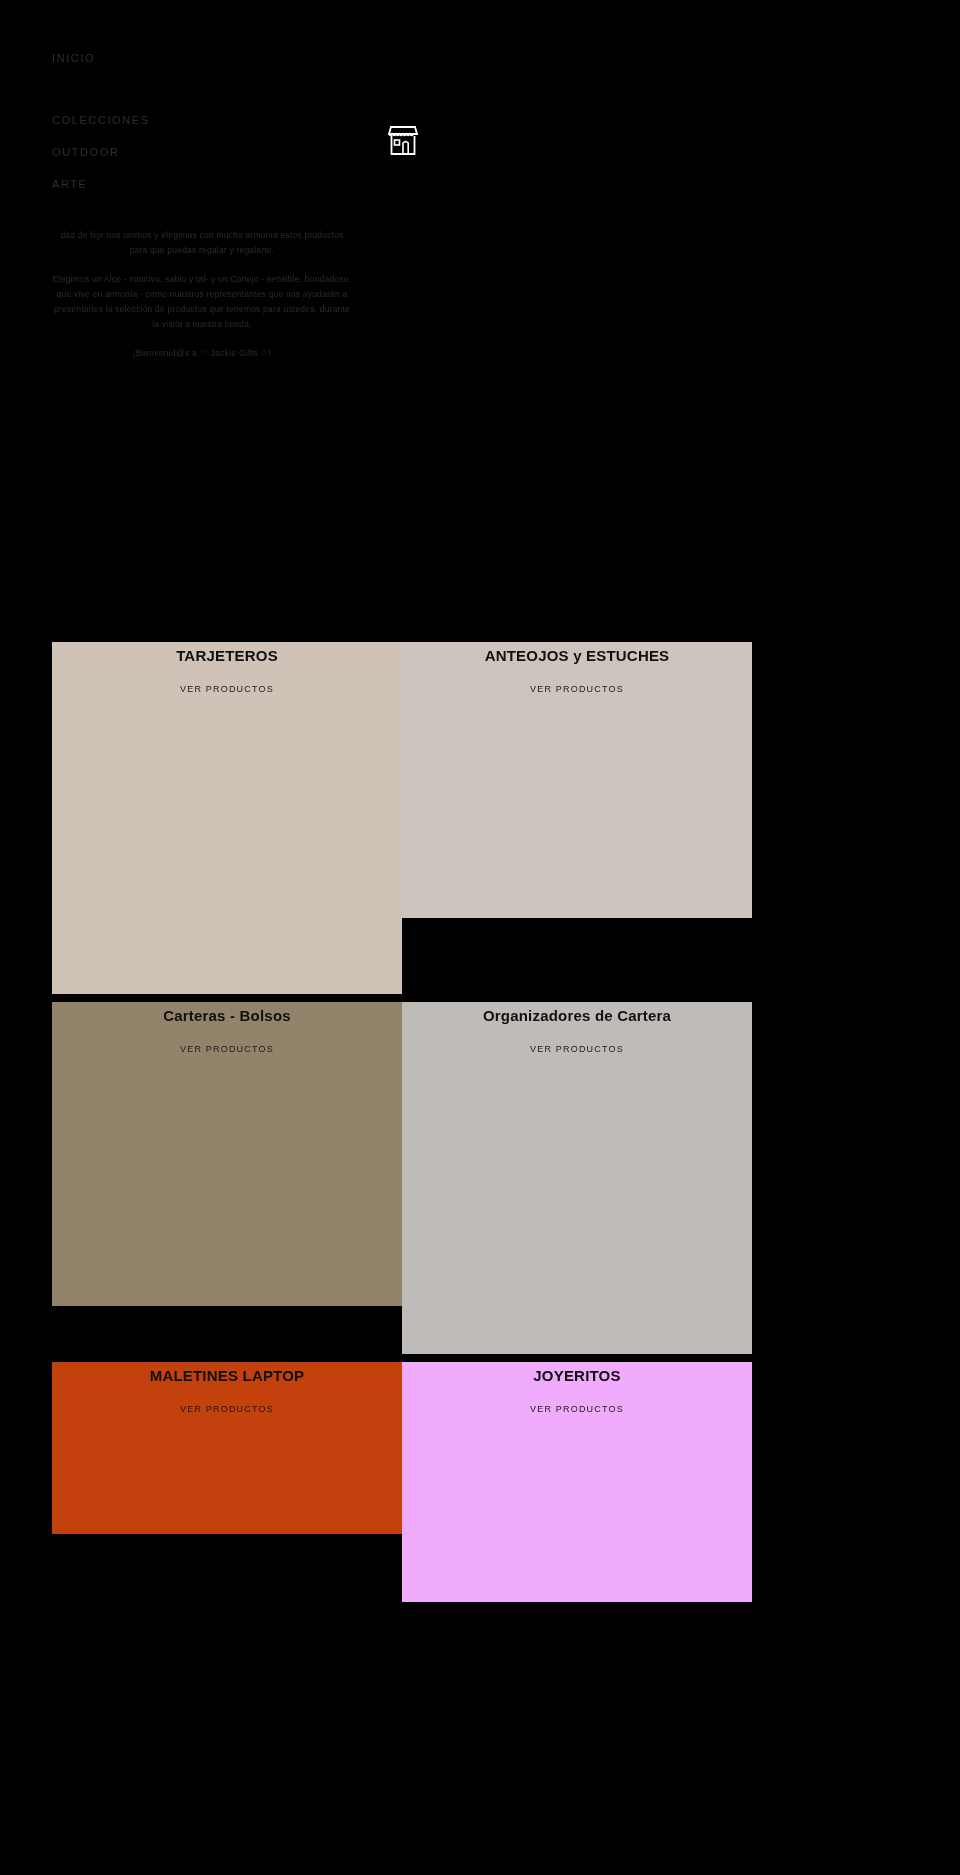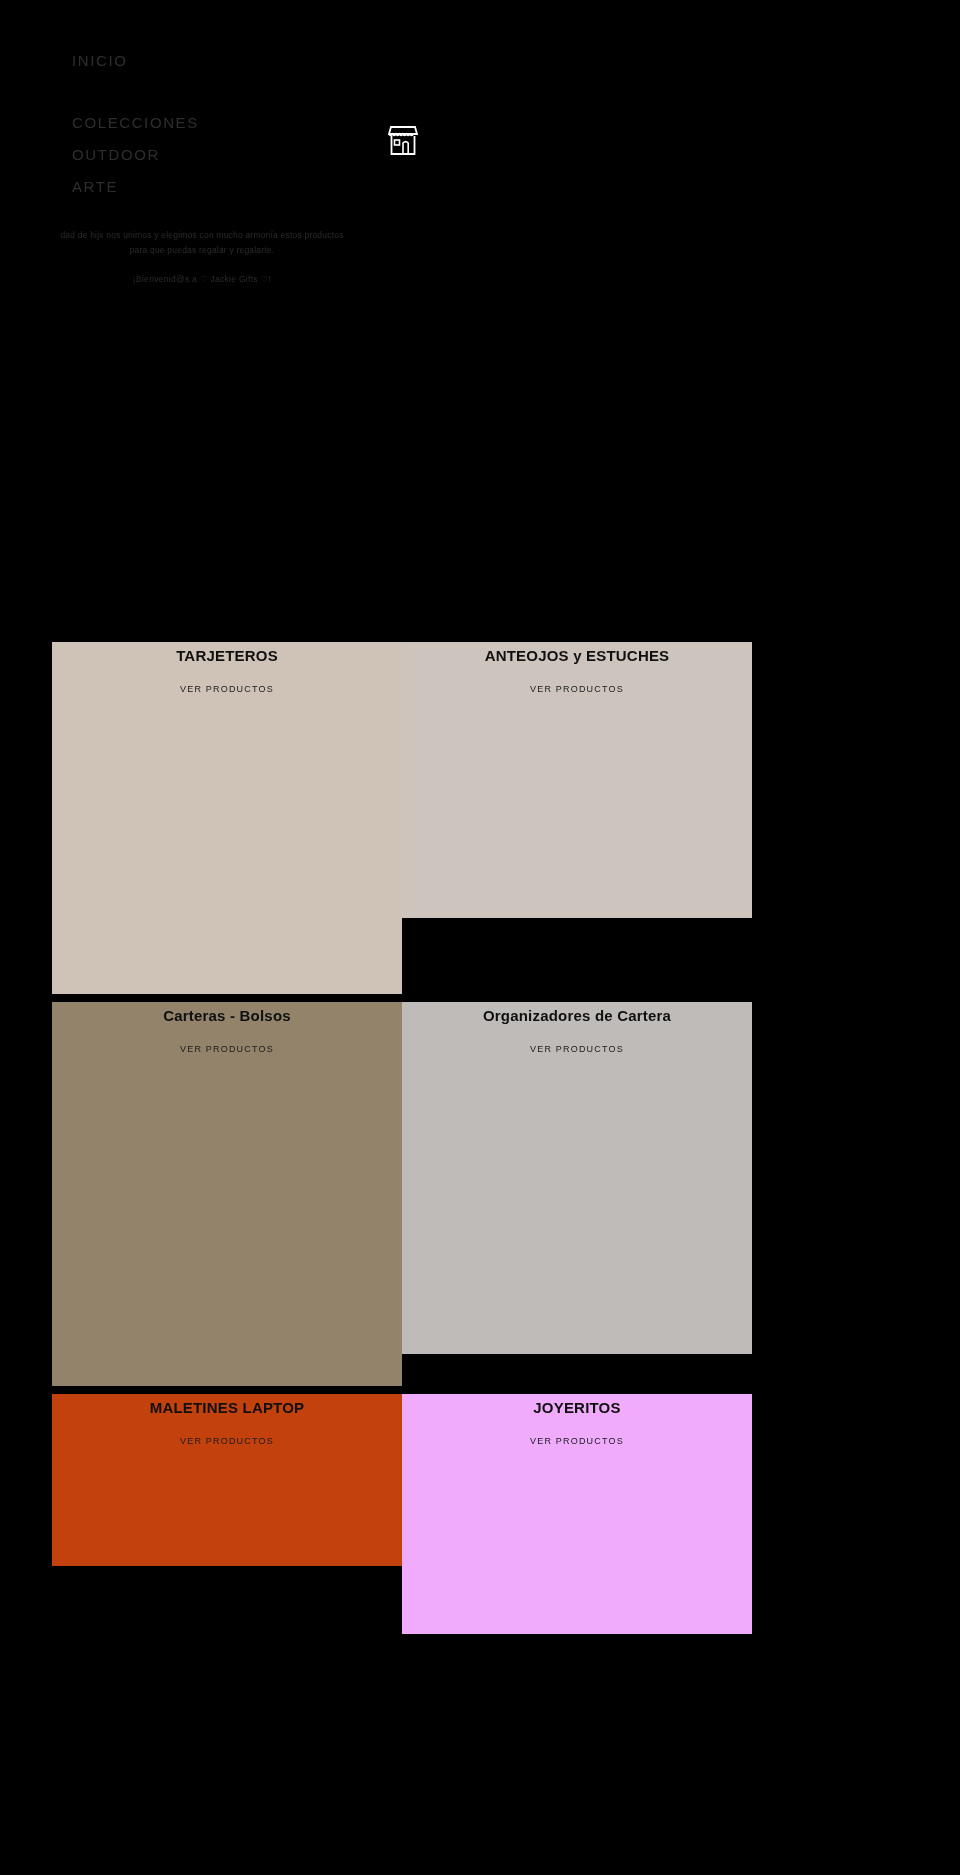--- a/index.html
+++ b/index.html
@@ -22,25 +22,25 @@
 
   
   .nav {
     position: absolute;
     left: 0; top: 0;
     width: 400px;
   }
   .nav-item {
     display: block;
     color: #2e2e2e;
-    font-size: 15px;
+    font-size: 11px;
     letter-spacing: 1.6px;
     font-weight: 400;
     text-decoration: none;
-    padding-left: 72px;
+    padding-left: 52px;
   }
   .nav-item.inicio { position: absolute; top: 52px; left: 0; }
   .nav-item.colecciones { position: absolute; top: 114px; left: 0; }
   .nav-item.outdoor { position: absolute; top: 146px; left: 0; }
   .nav-item.arte { position: absolute; top: 178px; left: 0; }
 
   
   .shop-icon-wrap {
     position: absolute;
     left: 388px;
@@ -126,36 +126,37 @@
       <path d="M3 3 H27 L29 10 H1 Z" stroke="#ffffff" stroke-width="1.8" fill="none"></path>
       <path d="M1 10 q1.8 3 3.5 0 q1.8 3 3.5 0 q1.8 3 3.5 0 q1.8 3 3.5 0 q1.8 3 3.5 0 q1.8 3 3.5 0 q1.8 3 3.5 0" stroke="#ffffff" stroke-width="1.5" fill="none"></path>
       <path d="M3.5 12 V30 H26.5 V12" stroke="#ffffff" stroke-width="1.8" fill="none"></path>
       <rect x="6.5" y="16" width="5" height="5" stroke="#ffffff" stroke-width="1.6" fill="none"></rect>
       <path d="M15 30 V19 q2.6 -2.6 5.2 0 V30" stroke="#ffffff" stroke-width="1.6" fill="none"></path>
     </svg>
   </div>
 
   <section class="intro">
     <p>dad de hijx nos unimos y elegimos con mucho armonía estos productos para que puedas regalar y regalarte.</p>
+    <p>Elegimos un Alce - intuitivo, sabio y tal- y un Conejo - sensible, bondadoso, que vive en armonía - como nuestros representantes que nos ayudarán a presentarles la selección de productos que tenemos para ustedes, durante la visita a nuestra tienda.</p>
     <p class="welcome">¡Bienvenid@s a ♡ Jackie Gifts ♡!</p>
   </section>
 
   <section class="grid" id="tile-grid">
       <div class="grid-row">
         <a class="tile" href="#" style="background: rgb(207, 195, 184); height: 352px;">
           <div class="tile-title">TARJETEROS</div>
           <div class="tile-cta">VER PRODUCTOS</div>
         </a>
         <a class="tile" href="#" style="background: rgb(205, 197, 189); height: 276px;">
           <div class="tile-title">ANTEOJOS y ESTUCHES</div>
           <div class="tile-cta">VER PRODUCTOS</div>
         </a>
       </div>
       <div class="grid-row">
-        <a class="tile" href="#" style="background: rgb(147, 131, 106); height: 384px;">
+        <a class="tile" href="#" style="background: rgb(147, 131, 106); height: 304px;">
           <div class="tile-title">Carteras - Bolsos</div>
           <div class="tile-cta">VER PRODUCTOS</div>
         </a>
         <a class="tile" href="#" style="background: rgb(191, 187, 184); height: 352px;">
           <div class="tile-title">Organizadores de Cartera</div>
           <div class="tile-cta">VER PRODUCTOS</div>
         </a>
       </div>
       <div class="grid-row">
         <a class="tile" href="#" style="background: #c2410c; height: 172px;">

